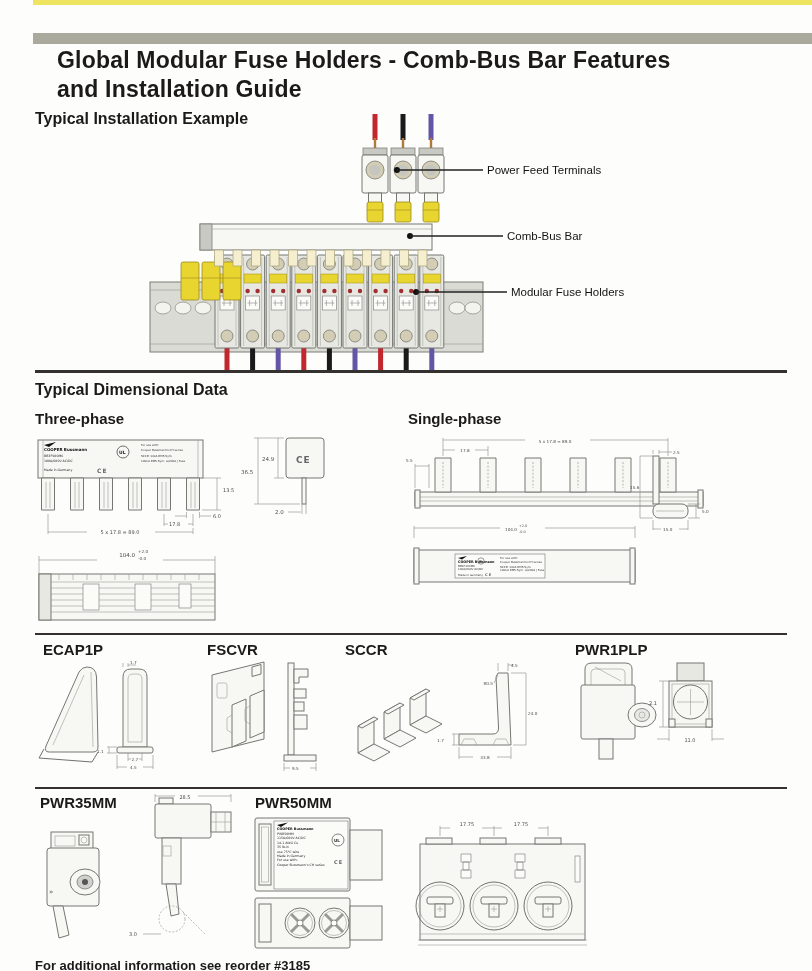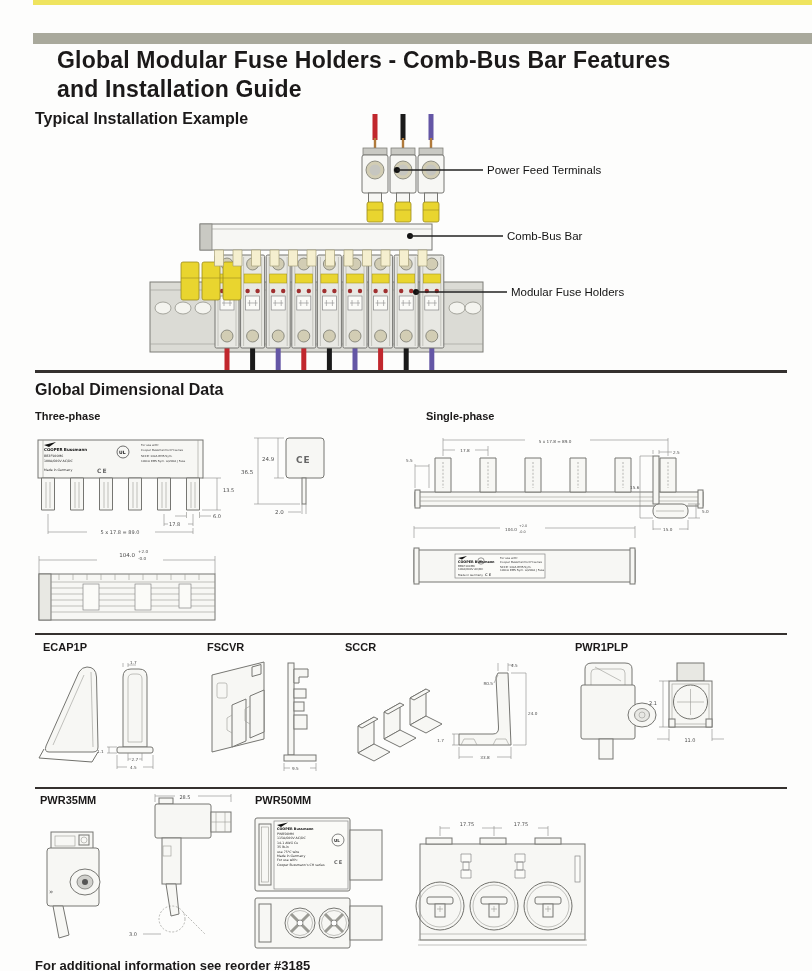--- a/index.html
+++ b/index.html
@@ -3,21 +3,21 @@
 <meta charset="utf-8">
 <style>
   html,body{margin:0;padding:0;background:#ffffff;}
   .page{position:relative;width:812px;height:971px;background:#fdfdfc;overflow:hidden;
         font-family:"Liberation Sans",sans-serif;color:#1b1919;}
   .abs{position:absolute;}
   .bar-yellow{left:33px;top:0;width:779px;height:5px;}
   .bar-gray{left:33px;top:33px;width:779px;height:11px;}
   .title{left:57px;top:46px;width:650px;font-size:23px;font-weight:bold;line-height:1.26;letter-spacing:.2px;}
   .h2{font-size:16px;font-weight:bold;}
-  .h3{font-size:11px;font-weight:bold;}
+  .h3{font-size:15px;font-weight:bold;}
   .divider{left:35px;width:752px;background:#35312f;}
   .footer{left:35px;top:958px;font-size:13px;font-weight:bold;}
   svg{overflow:visible;}
   svg text{font-family:"DejaVu Sans",sans-serif;}
   .part{fill:#f7f7f4;stroke:#767672;stroke-width:1;}
   .part2{fill:#e8e8e3;stroke:#767672;stroke-width:1;}
   .cap{fill:#c9c9c3;stroke:#80807a;stroke-width:.8;}
   .screw{fill:#d2cdb4;stroke:#78786f;stroke-width:.8;}
   .clip{fill:#e9d52f;stroke:#9a8c1e;stroke-width:.8;}
   .ybar{fill:#e9d52f;stroke:#a89a20;stroke-width:.6;}
@@ -147,23 +147,23 @@
     </g>
     <g>
       <circle cx="301" cy="180" r="3" fill="#111"></circle>
       <line x1="301" y1="180" x2="392" y2="180" class="co-line"></line>
       <text x="396" y="184" class="callout">Modular Fuse Holders</text>
     </g>
   </svg>
 
   <div class="abs divider" style="top:370px;height:3px"></div>
 
-  <div class="abs h2" style="left:35px;top:381px">Global Dimensional Data</div>
+  <div class="abs h2" style="left:35px;top:381px">Typical Dimensional Data</div>
   <div class="abs h3" style="left:35px;top:410px">Three-phase</div>
-  <div class="abs h3" style="left:426px;top:410px">Single-phase</div>
+  <div class="abs h3" style="left:408px;top:410px">Single-phase</div>
 
   <svg class="abs" style="left:35px;top:430px" width="212" height="112" viewBox="0 0 212 112">
     <rect x="3" y="10" width="165" height="38" class="part"></rect>
     <line x1="8" y1="10" x2="8" y2="48" class="thin"></line>
     <line x1="163" y1="10" x2="163" y2="48" class="thin"></line>
     <g>
       <polygon points="9,15 21,12 14,17" fill="#111"></polygon>
       <text x="9" y="21" class="lblB">COOPER Bussmann</text>
       <text x="9" y="27" class="lbl">BB3P100M6</text>
       <text x="9" y="31.5" class="lbl">100A/600V AC/DC</text>

